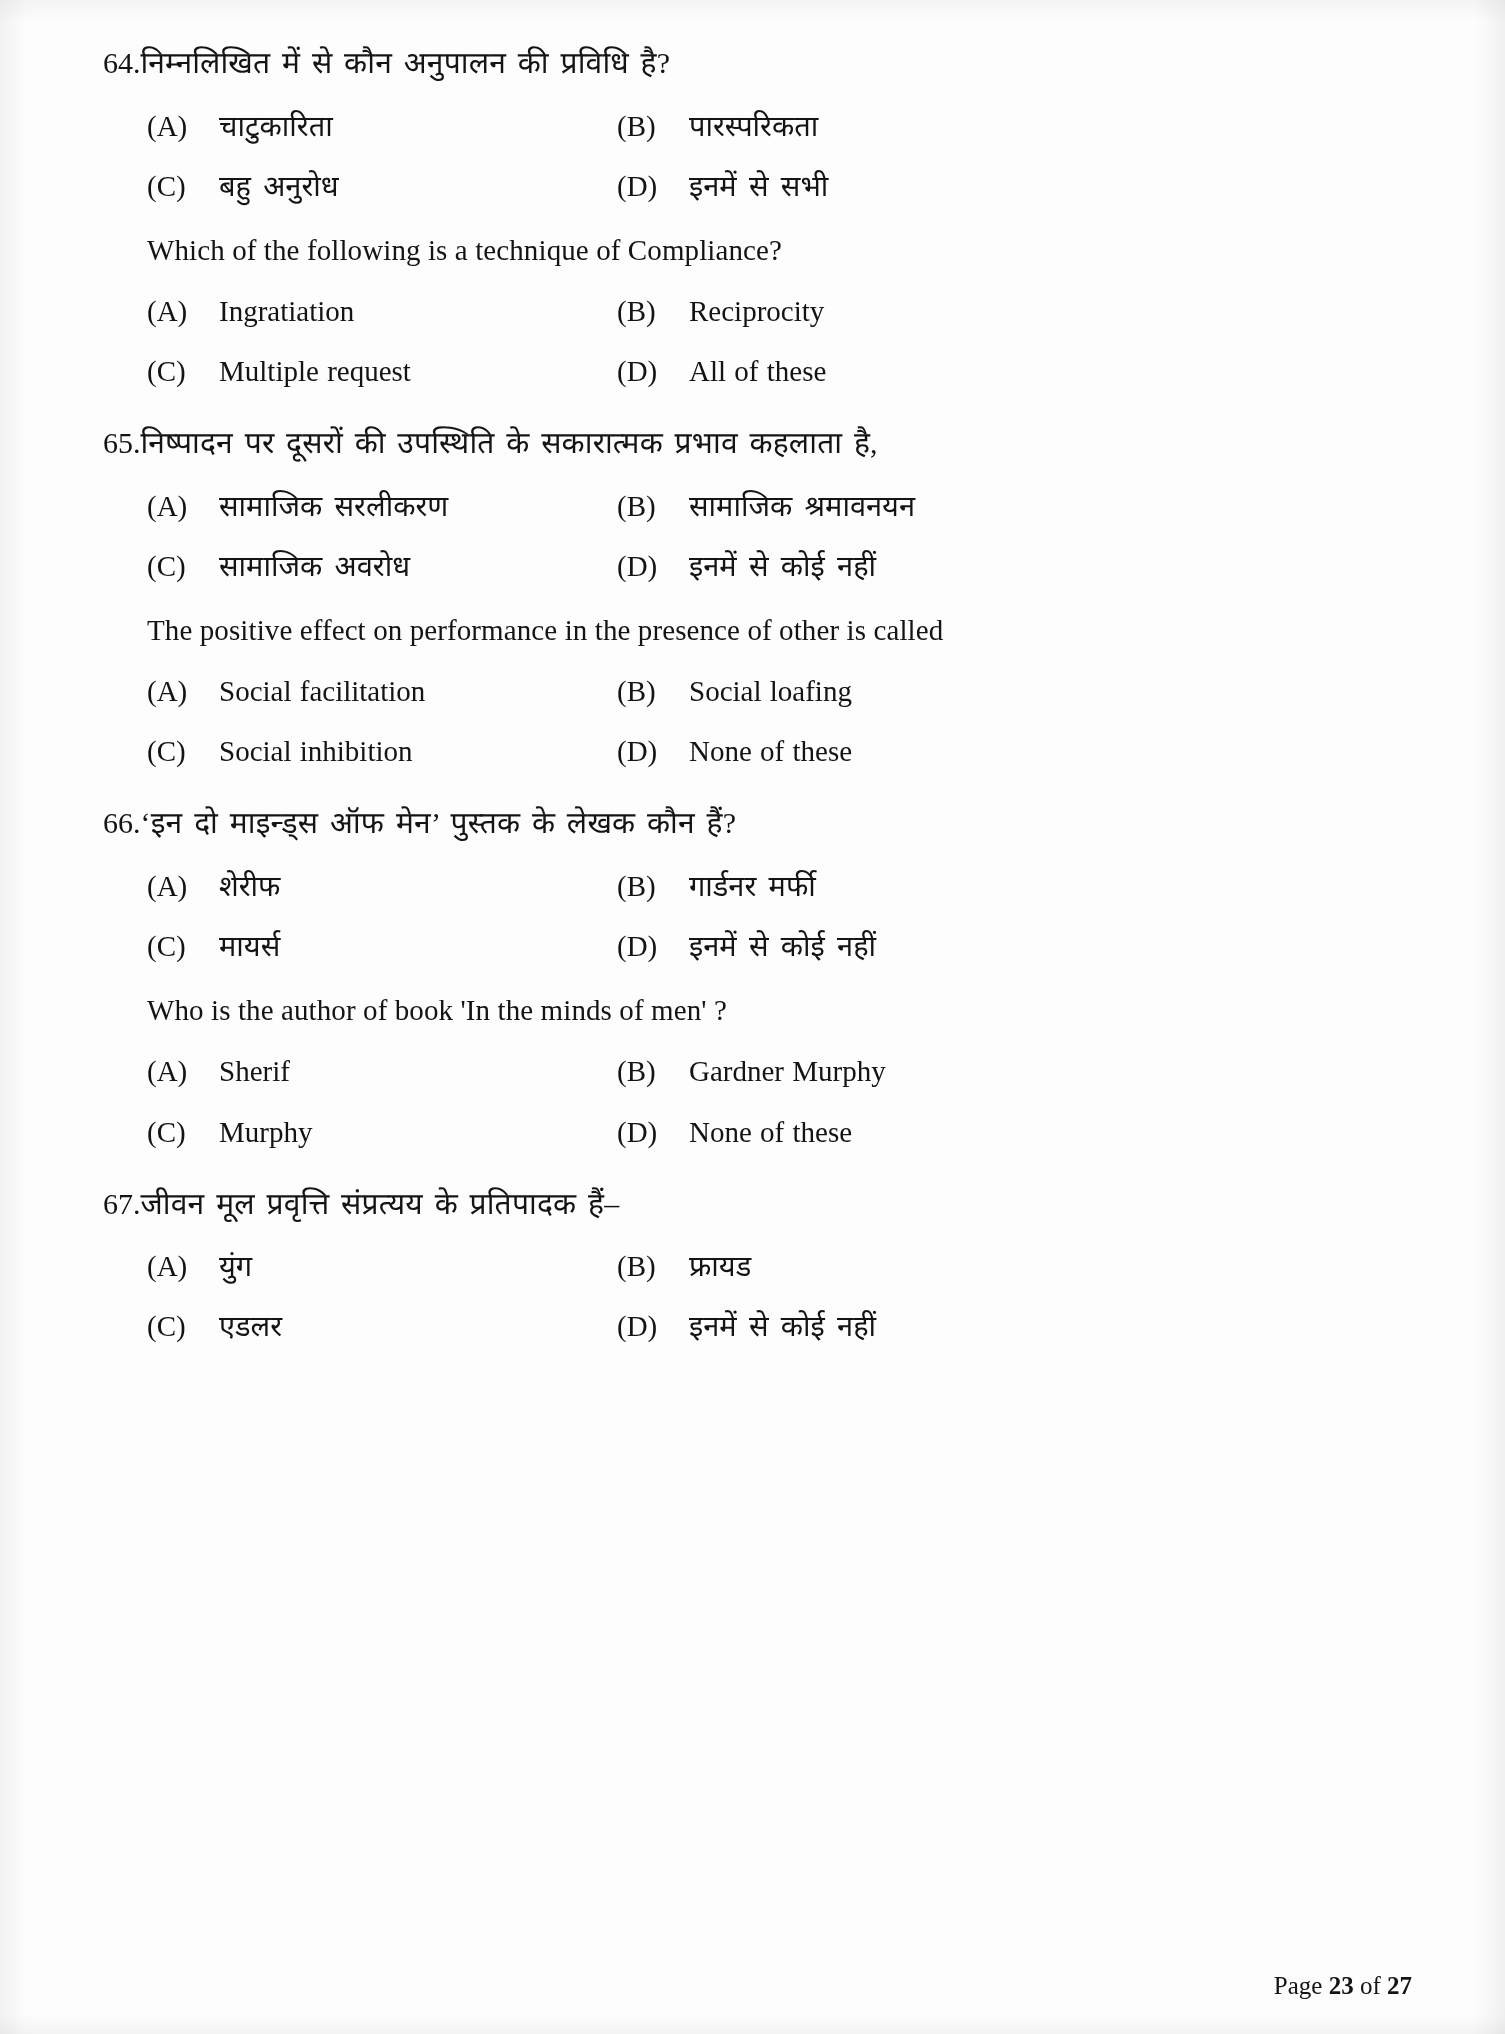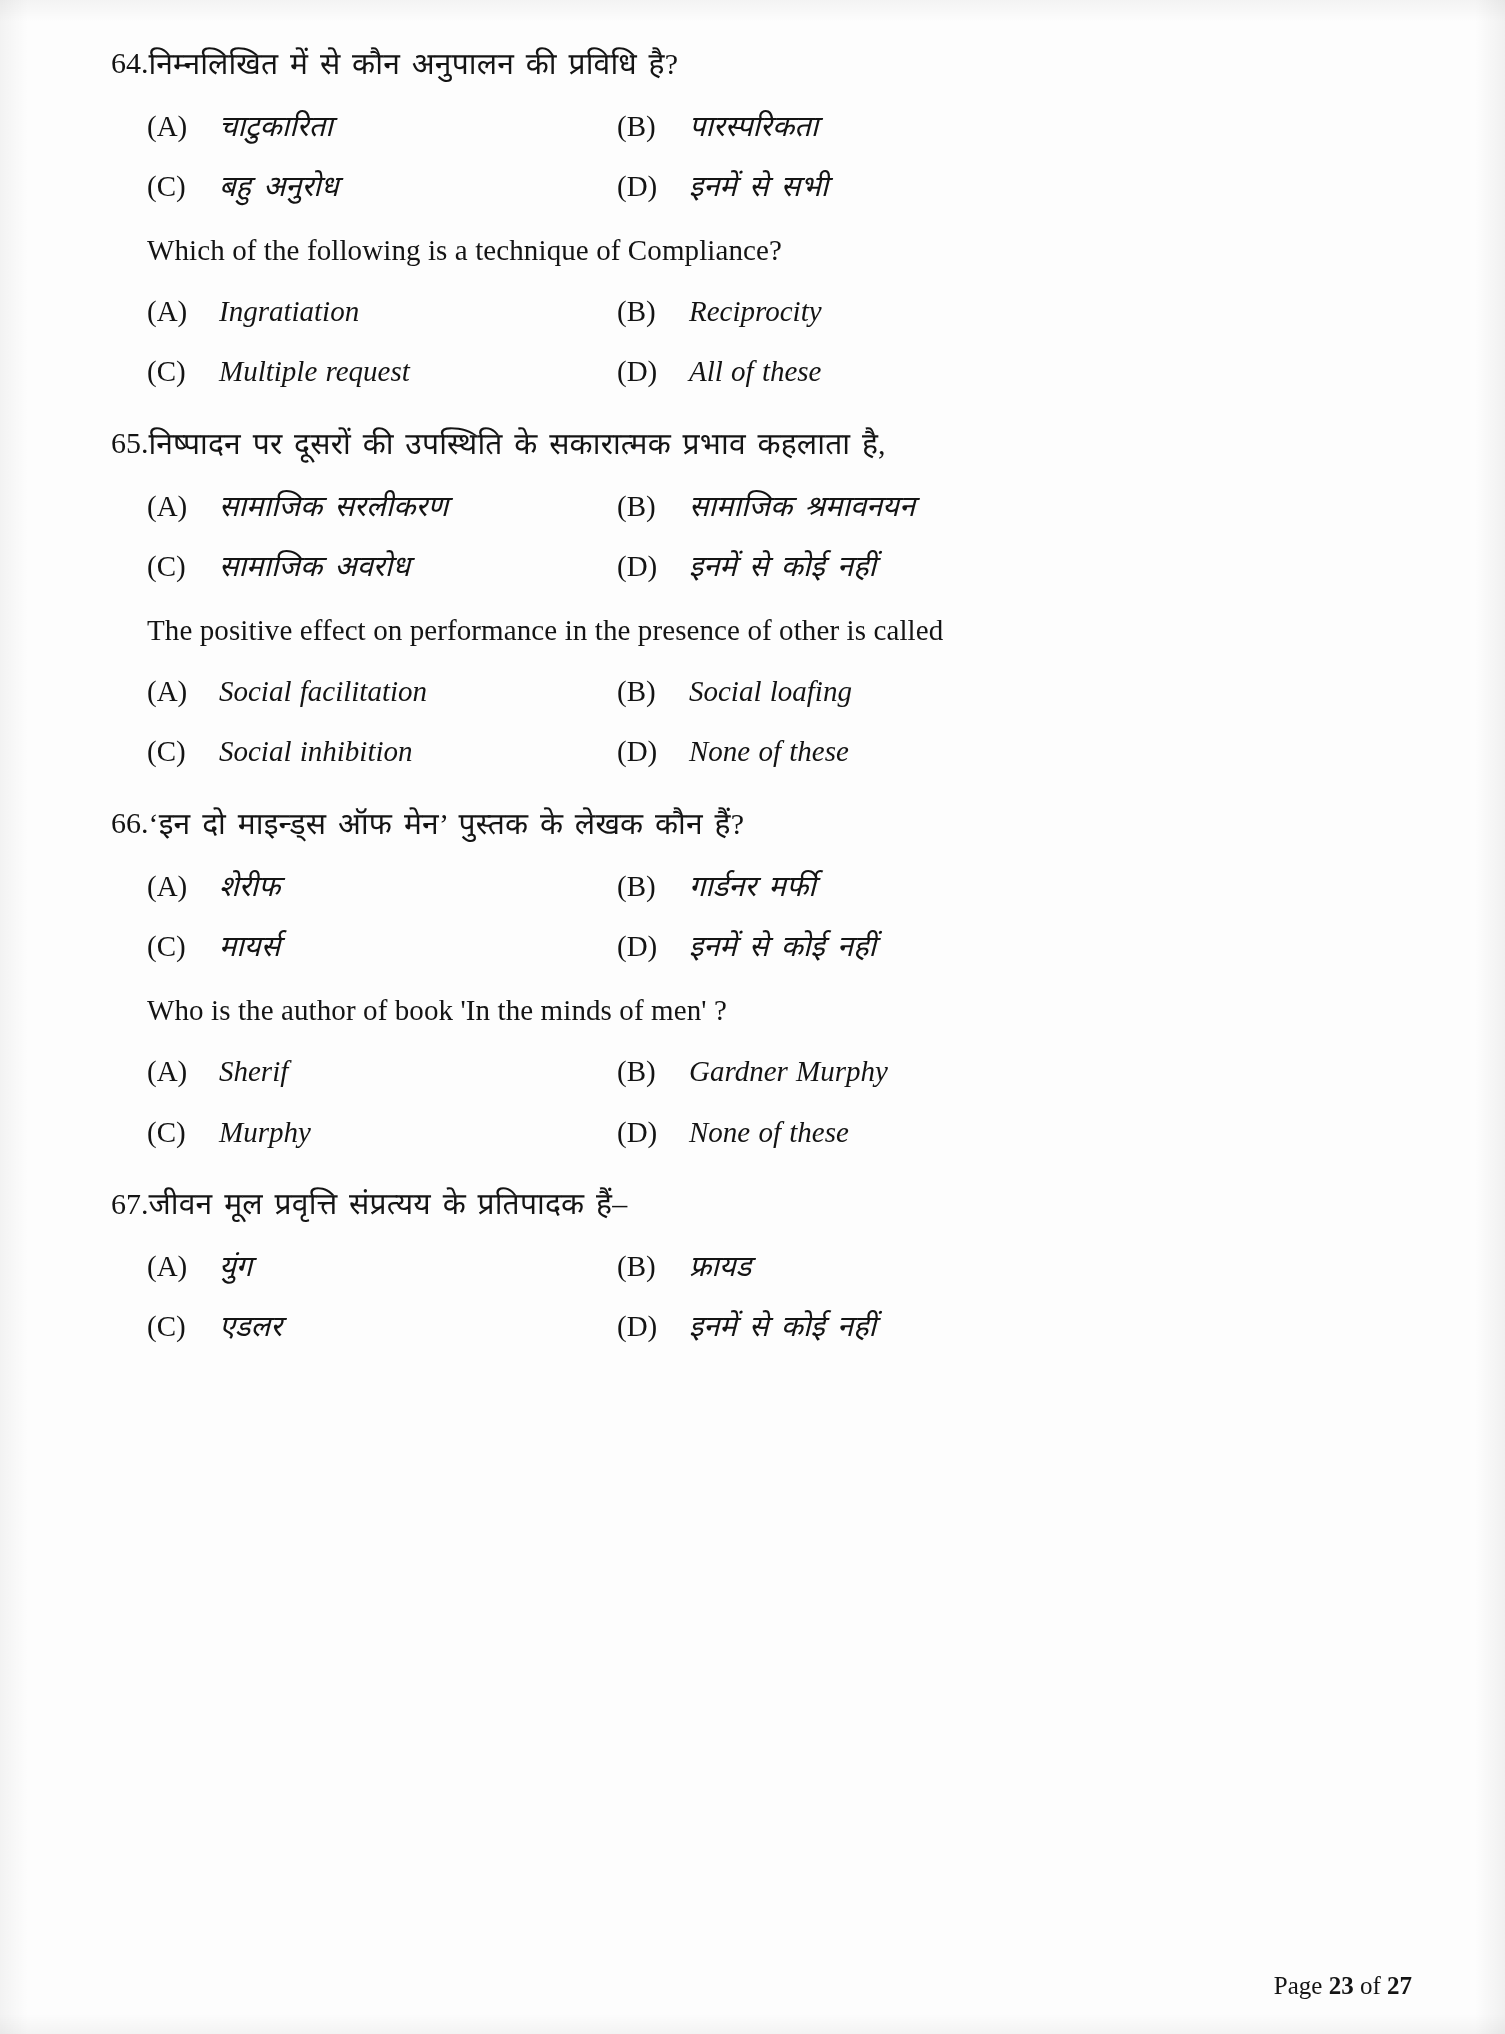--- a/index.html
+++ b/index.html
@@ -38,22 +38,22 @@
     position: relative;
     z-index: 2;
   }
 
   
   .question-block {
     margin-bottom: 6px;
   }
   .q-stem {
     display: flex;
-    align-items: center;
-    margin: 0 0 6px 8px;
+    align-items: flex-start;
+    margin: 0 0 6px 0;
     padding-left: 8px;
   }
   .q-num {
     flex: 0 0 auto;
     font-size: 30px;
     line-height: 1.55;
     white-space: pre;
   }
   .q-text-hi {
     font-size: 30px;
@@ -91,21 +91,20 @@
   .opt-label {
     flex: 0 0 auto;
     width: 72px;
     font-size: 29px;
     line-height: 1.45;
   }
   .opt-text {
     font-size: 29px;
     line-height: 1.45;
     word-spacing: 3px;
-    font-style: italic;
   }
   .lang-hi .opt-text,
   .lang-hi .opt-label {
     font-size: 29px;
     word-spacing: 5px;
   }
   .lang-en .opt-text {
     font-size: 29px;
     word-spacing: 1px;
   }

